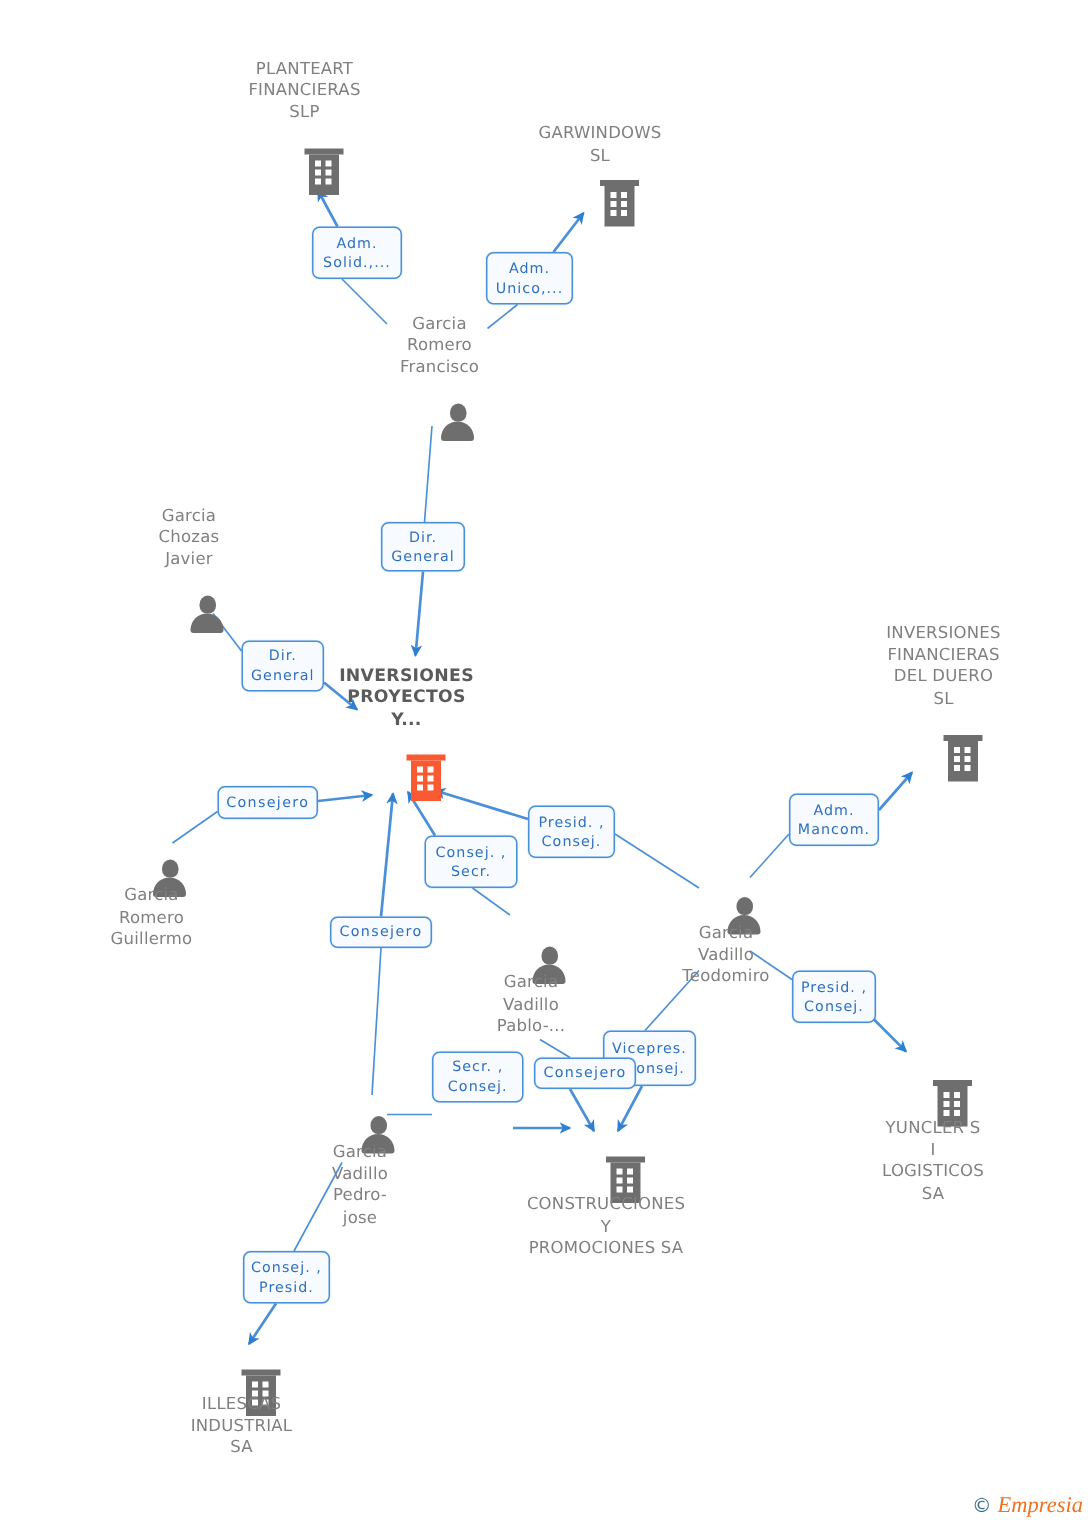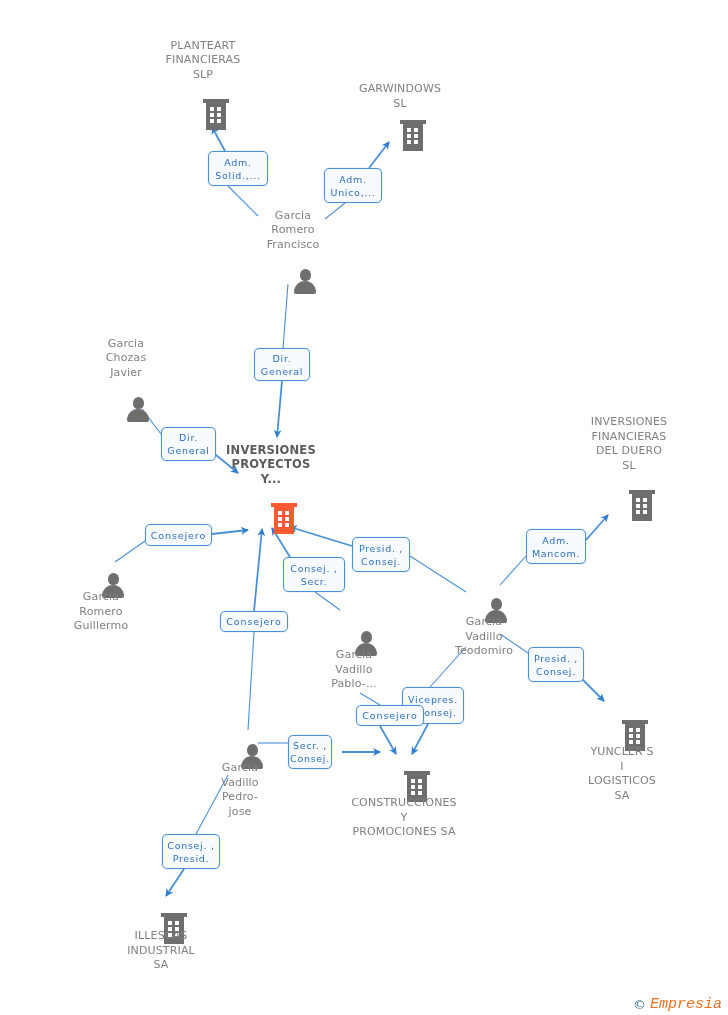--- a/index.html
+++ b/index.html
@@ -142,21 +142,21 @@
   }
   #footer-logo .copy {
     color: #3c6e8f;
     font-size: 13px;
     line-height: 13px;
   }
   #footer-logo .brand {
     color: #f07020;
     font-size: 15px;
     font-style: italic;
-    font-family: Liberation Mono, monospace;
+    font-family: Liberation Serif, serif;
     line-height: 15px;
     text-align: right;
   }
 </style>
 </head>
 <body>
 
 <div id="canvas">
 
   <svg id="edges" viewBox="0 0 728 1015" width="728" height="1015">
@@ -302,21 +302,21 @@
       <div class="rel" style="left: 352px; top: 537px; width: 58px; height: 35px;">Presid. ,
 Consej.</div>
       <div class="rel" style="left: 526px; top: 529px; width: 60px; height: 35px;">Adm.
 Mancom.</div>
       <div class="rel one-line" style="left: 220px; top: 611px; width: 68px; height: 21px;">Consejero</div>
       <div class="rel" style="left: 528px; top: 647px; width: 56px; height: 35px;">Presid. ,
 Consej.</div>
       <div class="rel" style="left: 402px; top: 687px; width: 62px; height: 37px;">Vicepres.
 , Consej.</div>
       <div class="rel one-line" style="left: 356px; top: 705px; width: 68px; height: 21px;">Consejero</div>
-      <div class="rel" style="left: 288px; top: 735px; width: 44px; height: 34px;">Secr. ,
+      <div class="rel" style="left: 288px; top: 701px; width: 61px; height: 34px;">Secr. ,
 Consej.</div>
       <div class="rel" style="left: 162px; top: 834px; width: 58px; height: 35px;">Consej. ,
 Presid.</div>
     </div>
 
   <div id="footer-logo">
     <span class="copy">©</span>
     <span class="brand">Empresia</span>
   </div>
 

